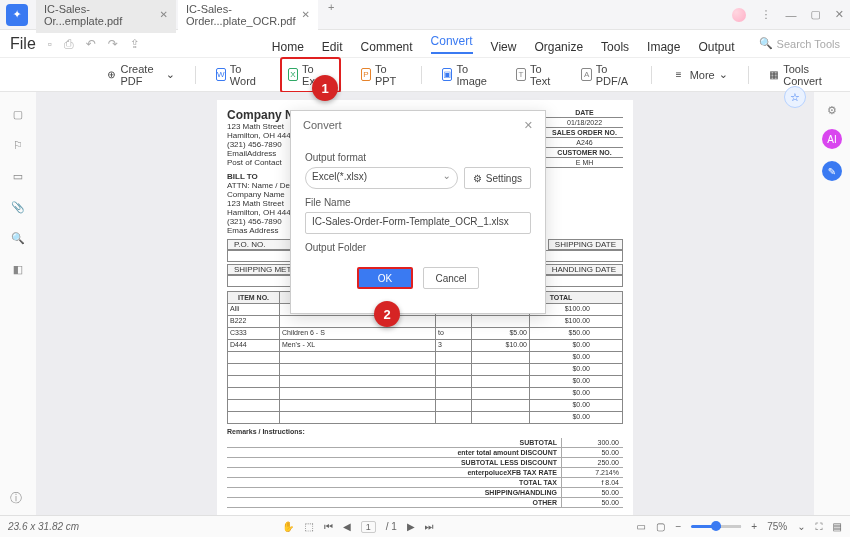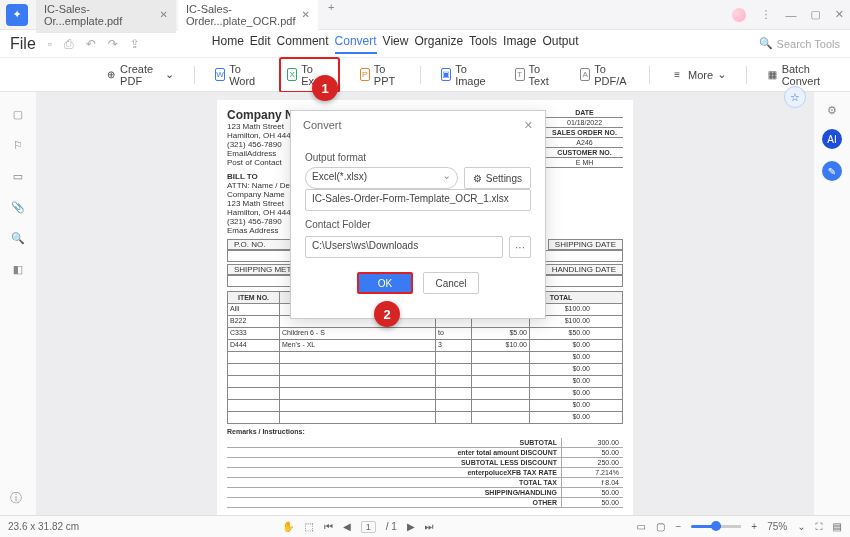--- a/index.html
+++ b/index.html
@@ -11,40 +11,40 @@
   .tab { padding: 6px 8px; background: #eaeaea; border-radius: 4px 4px 0 0; font-size: 11px; color: #555; display: flex; align-items: center; gap: 6px; max-width: 140px; }
   .tab.active { background: #fff; }
   .tab .x { color: #888; font-size: 10px; }
   .tab-add { padding: 4px 8px; color: #888; }
   .win-icons { display: flex; align-items: center; gap: 14px; color: #888; font-size: 11px; }
   .dot { width: 14px; height: 14px; border-radius: 50%; background: radial-gradient(circle at 30% 30%, #ffd6e0, #ffafc7); }
 
   .toolbar1 { height: 28px; display: flex; align-items: center; gap: 12px; padding: 0 10px; border-bottom: 1px solid #eee; font-size: 12px; }
   .file-btn { font-size: 16px; color: #333; }
   .tb-icon { color: #aaa; font-size: 12px; }
-  .menu-items { display: flex; gap: 6px; margin-left: 60px; }
+  .menu-items { display: flex; gap: 18px; margin-left: 120px; align-items: flex-end; }
   .menu-item { font-size: 12px; color: #333; cursor: pointer; }
   .menu-item.active { color: #3a7af2; border-bottom: 2px solid #3a7af2; padding-bottom: 4px; }
   .search-box { margin-left: auto; color: #aaa; font-size: 11px; display: flex; align-items: center; gap: 4px; }
 
   .toolbar2 { height: 34px; display: flex; align-items: center; gap: 14px; padding: 0 10px; border-bottom: 1px solid #e5e5e5; font-size: 11px; }
   .tool-btn { display: flex; align-items: center; gap: 4px; color: #444; cursor: pointer; padding: 4px 6px; }
   .tool-btn.highlighted { border: 2px solid #e02020; border-radius: 3px; }
   .ic { width: 14px; height: 14px; display: inline-flex; align-items: center; justify-content: center; font-size: 10px; }
   .ic-blue { color: #3a7af2; border: 1px solid #3a7af2; border-radius: 2px; font-size: 8px; width: 13px; height: 13px; }
   .ic-green { color: #2fa866; border: 1px solid #2fa866; border-radius: 2px; font-size: 8px; width: 13px; height: 13px; }
   .ic-orange { color: #e6832b; border: 1px solid #e6832b; border-radius: 2px; font-size: 8px; width: 13px; height: 13px; }
   .ic-gray { color: #888; border: 1px solid #888; border-radius: 2px; font-size: 8px; width: 13px; height: 13px; }
   .sep { width: 1px; height: 18px; background: #ddd; }
 
   .workspace { display: flex; height: 461px; }
   .left-rail { width: 36px; background: #fafafa; display: flex; flex-direction: column; align-items: center; gap: 18px; padding-top: 16px; color: #888; }
   .right-rail { width: 36px; background: #fafafa; display: flex; flex-direction: column; align-items: center; gap: 12px; padding-top: 12px; }
   .rr-icon { width: 20px; height: 20px; border-radius: 50%; display: flex; align-items: center; justify-content: center; font-size: 10px; color: #fff; }
-  .rr2 { background: #1d4ed8; }
+  .rr2 { background: #d946ef; }
   .rr3 { background: #3a7af2; }
   .canvas { flex: 1; background: #ededf0; display: flex; justify-content: center; padding: 8px 0; position: relative; overflow: hidden; }
   .page { width: 416px; background: #fff; font-size: 8px; color: #333; padding: 8px 10px; position: relative; }
 
   .company-block { display: flex; justify-content: space-between; }
   .co-left { font-size: 8px; }
   .co-title { font-size: 12px; font-weight: 600; }
   .co-right { text-align: center; font-size: 7px; }
   .co-right .lbl { font-weight: 600; border-bottom: 1px solid #888; padding: 1px 6px; }
   .co-right .val { border-bottom: 1px solid #888; padding: 1px 6px; }
@@ -87,21 +87,21 @@
   .mbtn.ok { background: #3a7af2; color: #fff; border: 2px solid #e02020; }
   .mbtn.cancel { border: 1px solid #ccc; color: #444; }
 
   .badge { position: absolute; width: 26px; height: 26px; border-radius: 50%; background: #d62424; color: #fff; display: flex; align-items: center; justify-content: center; font-size: 13px; font-weight: 600; box-shadow: 0 2px 5px rgba(0,0,0,.3); z-index: 10; }
   .badge1 { left: 312px; top: 75px; }
   .badge2 { left: 374px; top: 301px; }
 
   .fab { position: absolute; right: 44px; top: 86px; width: 22px; height: 22px; border-radius: 50%; background: #eaf2ff; border: 1px solid #b7d2ff; display: flex; align-items: center; justify-content: center; color: #3a7af2; font-size: 11px; }
 
   .statusbar { position: absolute; left: 0; bottom: 0; right: 0; height: 22px; border-top: 1px solid #e0e0e0; background: #fafafa; display: flex; align-items: center; font-size: 10px; color: #666; padding: 0 8px; }
-  .sb-left { flex: 0 0 auto; }
+  .sb-left { flex: 0 0 auto; font-style: italic; }
   .sb-center { flex: 1; display: flex; justify-content: center; align-items: center; gap: 10px; }
   .sb-right { display: flex; align-items: center; gap: 10px; }
   .pagebox { border: 1px solid #ccc; padding: 0 4px; border-radius: 2px; font-size: 9px; }
   .slider { width: 50px; height: 3px; background: #3a7af2; position: relative; border-radius: 2px; }
   .slider::after { content: ''; position: absolute; right: 20px; top: -4px; width: 10px; height: 10px; background: #3a7af2; border-radius: 50%; }
   .slider::before { content: ''; position: absolute; right: 0; top: 0; width: 20px; height: 3px; background: #ccc; }
 
   .help { position: absolute; left: 10px; bottom: 30px; color: #999; font-size: 12px; }
 </style>
 </head>
@@ -188,21 +188,21 @@
   </div>
   <div class="sep"></div>
   <div class="tool-btn">
     <span class="ic">≡</span>
     <span>More</span>
     <span>⌄</span>
   </div>
   <div class="sep"></div>
   <div class="tool-btn">
     <span class="ic">▦</span>
-    <span>Batch Convert</span>
+    <span>Tools Convert</span>
   </div>
 </div>
 
 <div class="workspace">
   <div class="left-rail">
     <span>▢</span>
     <span>⚐</span>
     <span>▭</span>
     <span>📎</span>
     <span>🔍</span>
@@ -387,28 +387,25 @@
   </div>
   <div class="modal-body">
     <div class="mlabel">Output format</div>
     <div class="mrow">
       <div class="mselect"><span>Excel(*.xlsx)</span></div>
       <div class="msettings">
           <span>⚙</span>
           <span>Settings</span>
         </div>
     </div>
+    <div class="mlabel">File Name</div>
     <div class="mrow">
       <div class="minput">IC-Sales-Order-Form-Template_OCR_1.xlsx</div>
     </div>
-    <div class="mlabel">Contact Folder</div>
-    <div class="mrow" style="margin-top:6px;">
-      <div class="minput">C:\Users\ws\Downloads</div>
-      <div class="mbrowse">···</div>
-    </div>
+    <div class="mlabel">Output Folder</div>
     <div class="mbtns">
       <div class="mbtn ok">OK</div>
       <div class="mbtn cancel">Cancel</div>
     </div>
   </div>
 </div>
 
 <div class="badge badge1">1</div>
 <div class="badge badge2">2</div>
 

